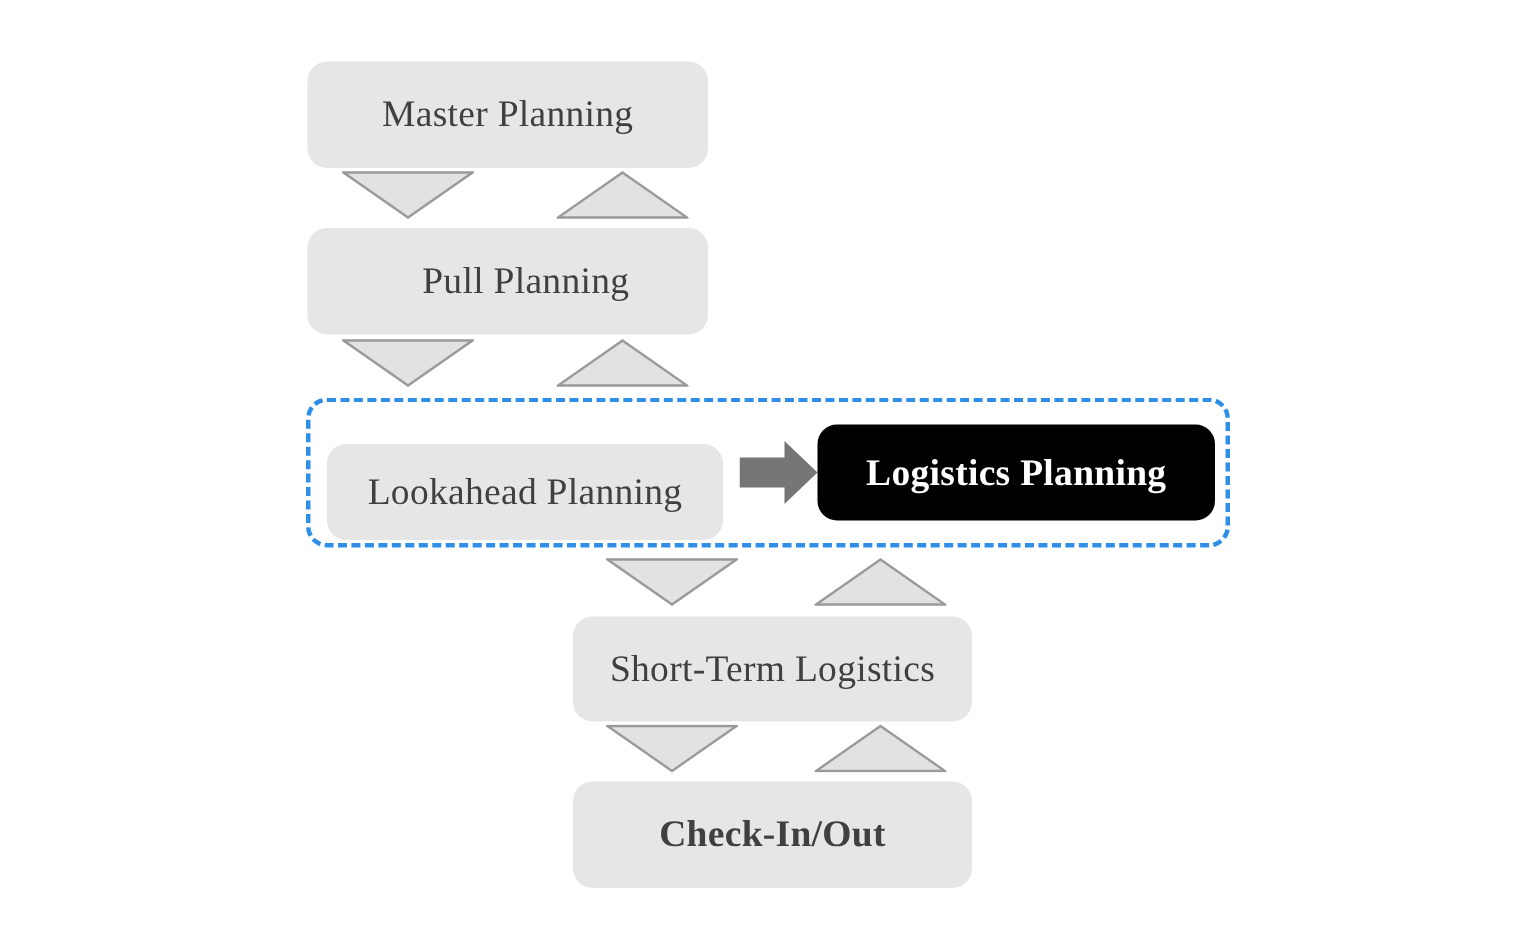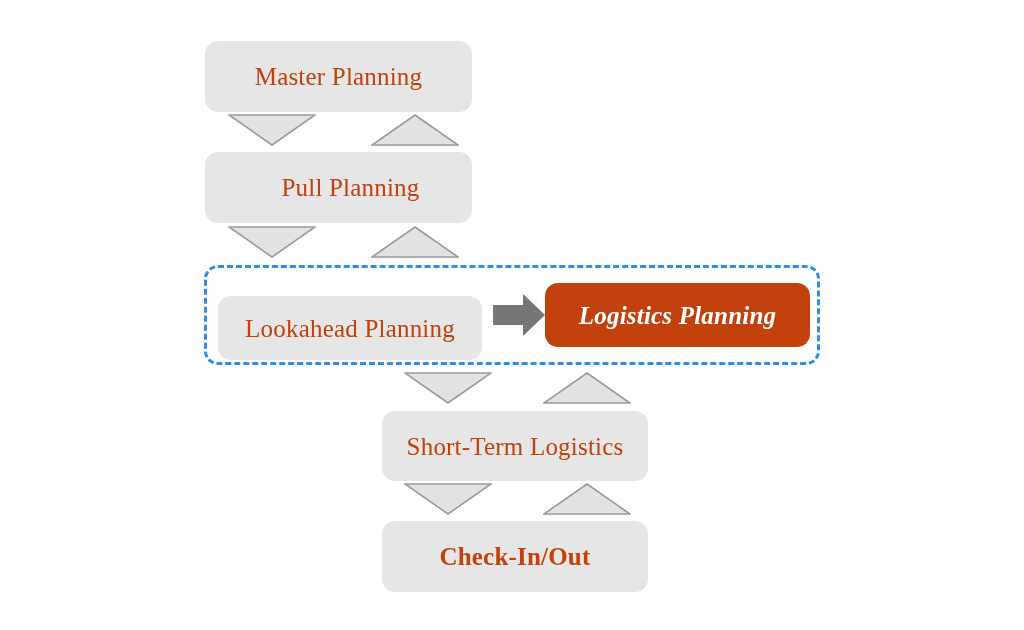--- a/index.html
+++ b/index.html
@@ -25,31 +25,30 @@
 
   
   .node {
     position: absolute;
     box-sizing: border-box;
     display: flex;
     align-items: center;
     justify-content: center;
     border-radius: 13px;
     background: #e6e6e6;
-    color: #c2410c;
+    color: #404040;
     font-size: 25px;
     line-height: 1;
     letter-spacing: 0.2px;
     white-space: nowrap;
   }
   .node.highlight {
-    background: #c2410c;
+    background: #000000;
     color: #ffffff;
     font-weight: bold;
-    font-style: italic;
   }
 
   
   .tri {
     position: absolute;
   }
   .tri svg {
     display: block;
   }
 

